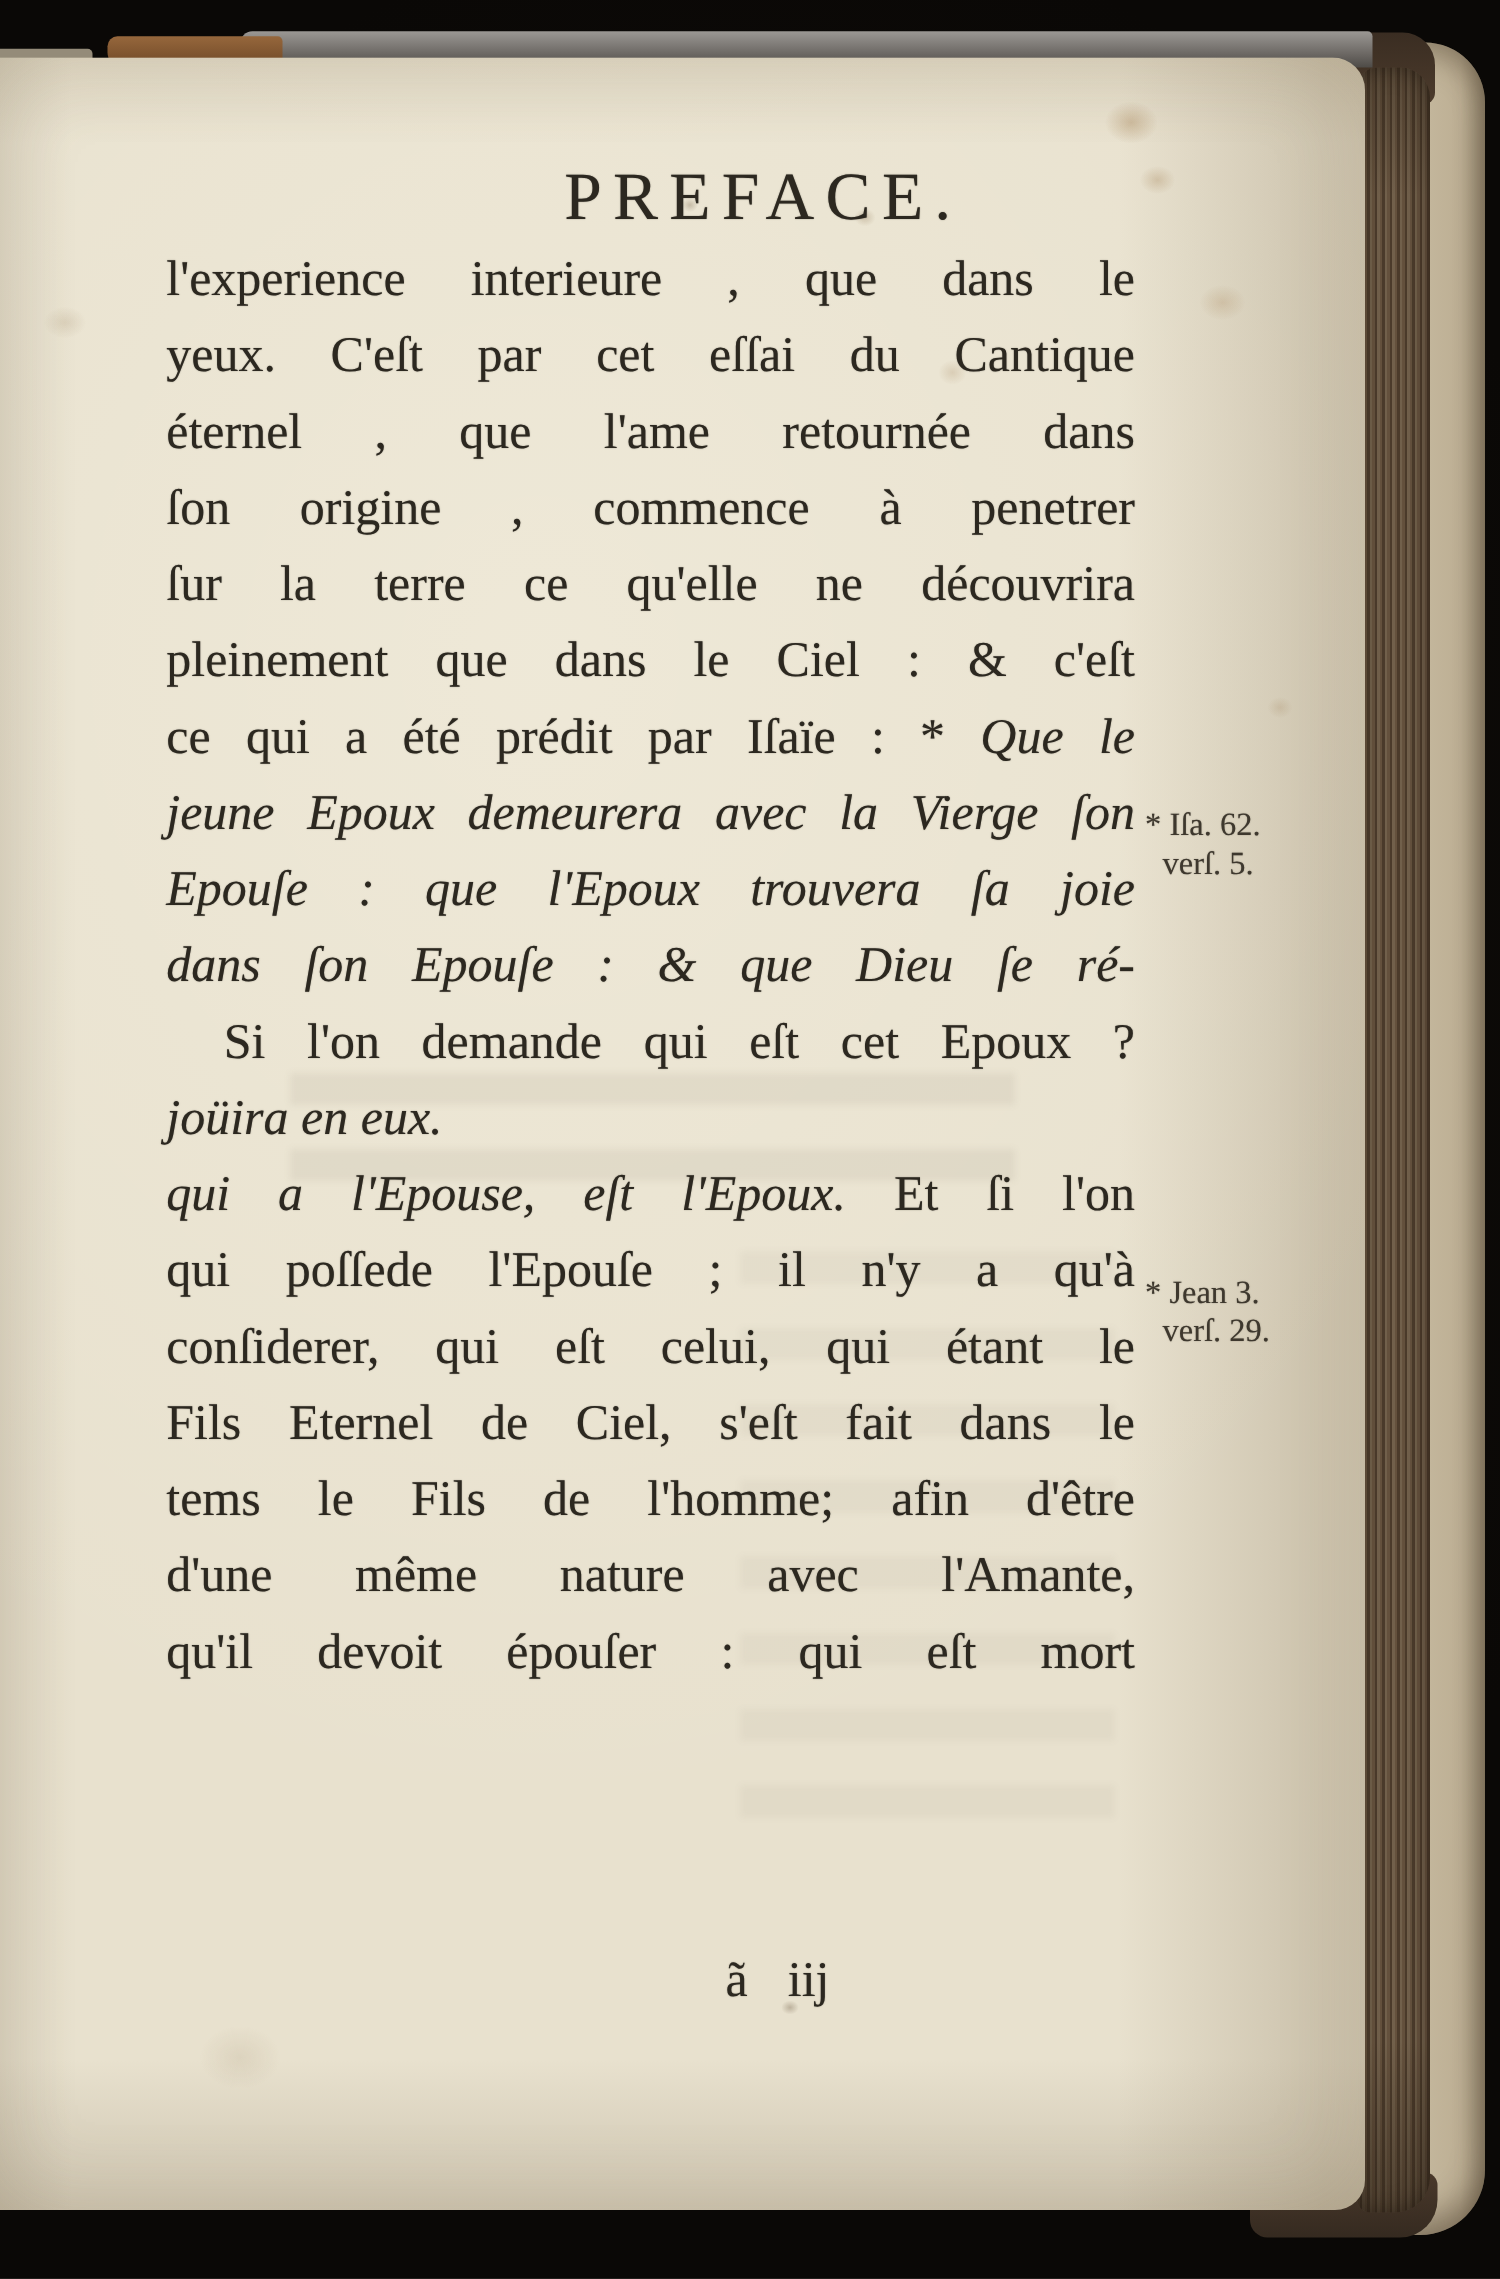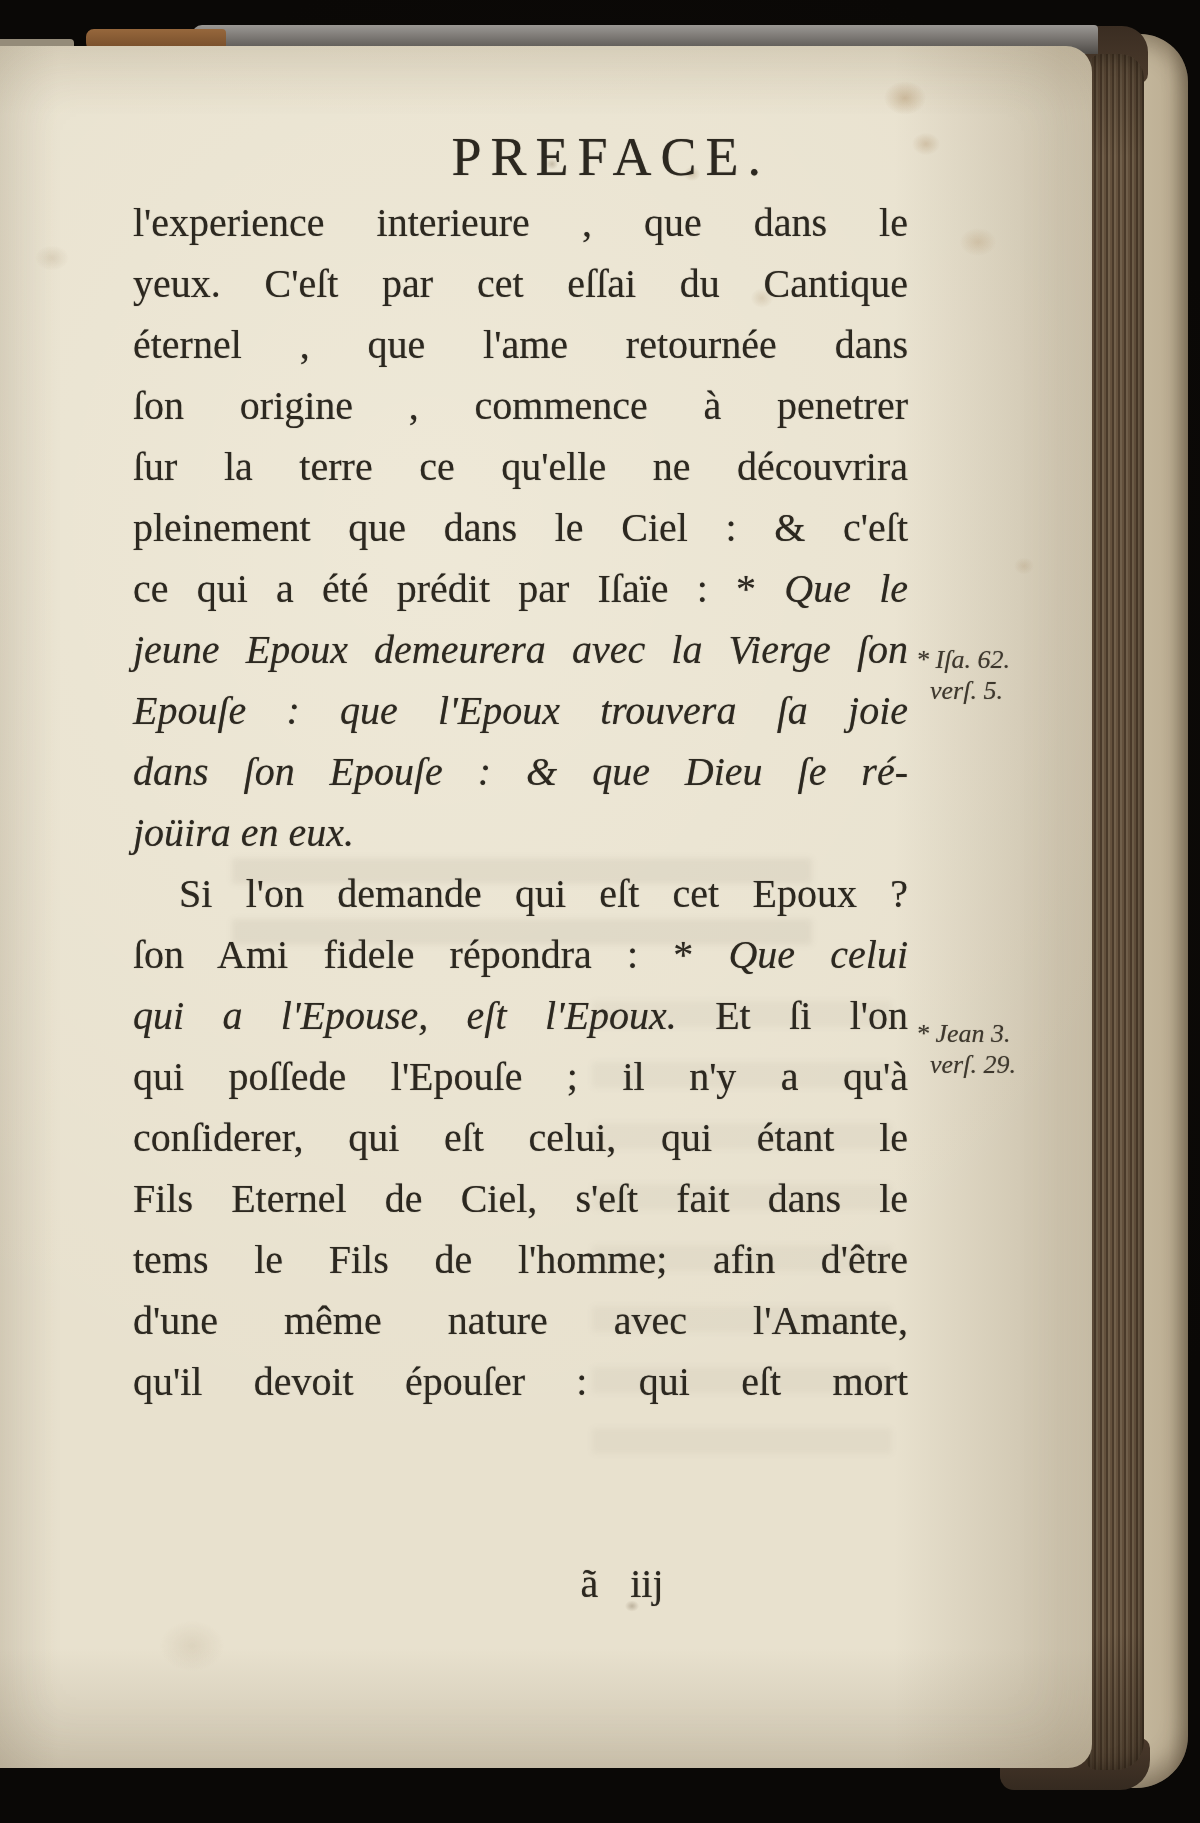--- a/index.html
+++ b/index.html
@@ -94,21 +94,21 @@
   .text-block{position:absolute;top:146px;left:141px;width:775px;}
   .line{
     height:61px;line-height:61px;font-size:40px;color:var(--ink);
     text-align:justify;text-align-last:justify;
     text-shadow:0 0 1px rgba(44,40,32,.55);
   }
   .line.no-just{text-align-last:left;}
   .it{font-style:italic;}
   .mnote{
     position:absolute;left:924px;width:130px;font-size:26px;line-height:31px;
-    color:#3e382e;text-shadow:0 0 1px rgba(62,56,46,.55);font-style:italic;
+    color:#3e382e;text-shadow:0 0 1px rgba(62,56,46,.55);
   }
   .mnote .l2{padding-left:14px;}
   .mnote1{top:598px;}
   .mnote2{top:972px;}
   .signature{
     position:absolute;top:1514px;left:510px;width:240px;text-align:center;
     font-size:40px;word-spacing:22px;color:var(--ink);
     text-shadow:0 0 1px rgba(44,40,32,.55);
   }
 </style>
@@ -137,23 +137,22 @@
         <div class="line"><span class="rm">l'experience interieure , que dans le</span></div>
         <div class="line"><span class="rm">yeux. C'eſt par cet eſſai du Cantique</span></div>
         <div class="line"><span class="rm">éternel , que l'ame retournée dans</span></div>
         <div class="line"><span class="rm">ſon origine , commence à penetrer</span></div>
         <div class="line"><span class="rm">ſur la terre ce qu'elle ne découvrira</span></div>
         <div class="line"><span class="rm">pleinement que dans le Ciel : &amp; c'eſt</span></div>
         <div class="line"><span class="rm">ce qui a été prédit par Iſaïe : * </span><span class="it">Que le</span></div>
         <div class="line"><span class="it">jeune Epoux demeurera avec la Vierge ſon</span></div>
         <div class="line"><span class="it">Epouſe : que l'Epoux trouvera ſa joie</span></div>
         <div class="line"><span class="it">dans ſon Epouſe : &amp; que Dieu ſe ré-</span></div>
+        <div class="line" style="text-indent: 46px;"><span class="rm">Si l'on demande qui eſt cet Epoux ?</span></div>
         <div class="line no-just"><span class="it">joüira en eux.</span></div>
-        <div class="line" style="text-indent: 46px;"><span class="rm">Si l'on demande qui eſt cet Epoux ?</span></div>
-        <div class="line"><span class="rm">ſon Ami fidele répondra : * </span><span class="it">Que celui</span></div>
         <div class="line"><span class="it">qui a l'Epouse, eſt l'Epoux.</span><span class="rm">  Et ſi l'on</span></div>
         <div class="line"><span class="rm">qui poſſede l'Epouſe ; il n'y a qu'à</span></div>
         <div class="line"><span class="rm">conſiderer, qui eſt celui, qui étant le</span></div>
         <div class="line"><span class="rm">Fils Eternel de Ciel, s'eſt fait dans le</span></div>
         <div class="line"><span class="rm">tems le Fils de l'homme; afin d'être</span></div>
         <div class="line"><span class="rm">d'une même nature avec l'Amante,</span></div>
         <div class="line"><span class="rm">qu'il devoit épouſer : qui eſt mort</span></div>
       </div>
 
     <div class="mnote mnote1">

